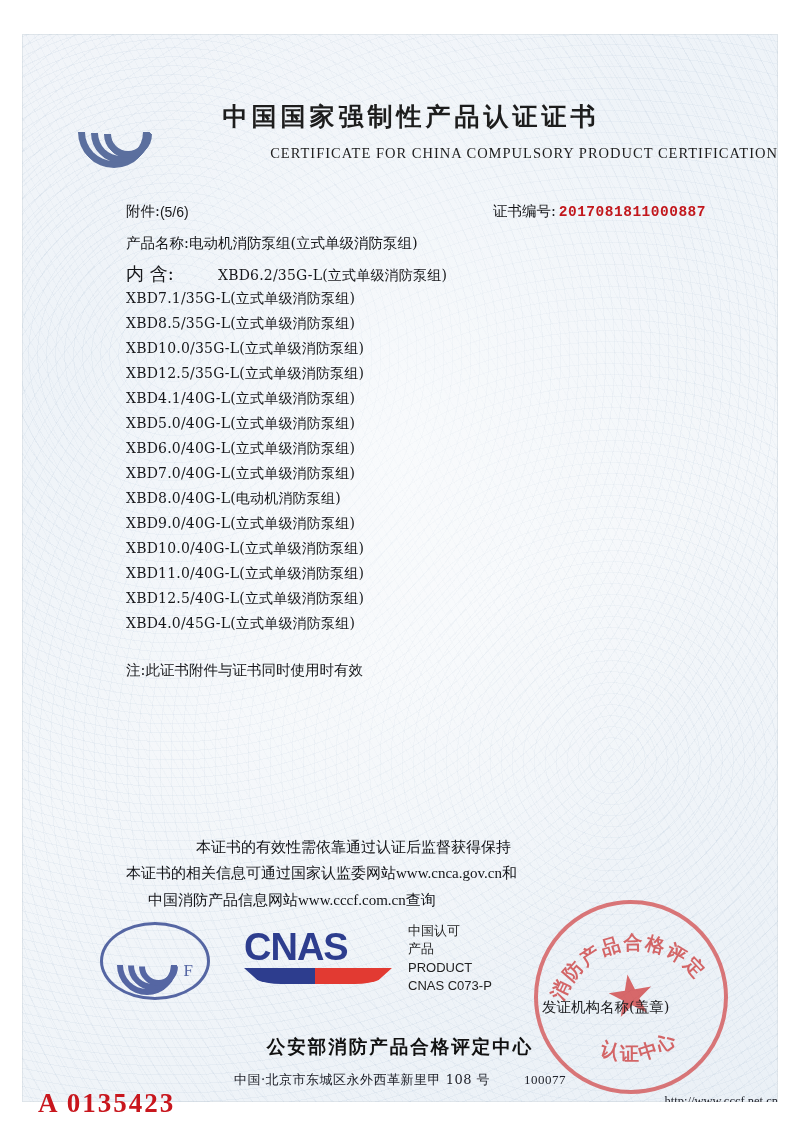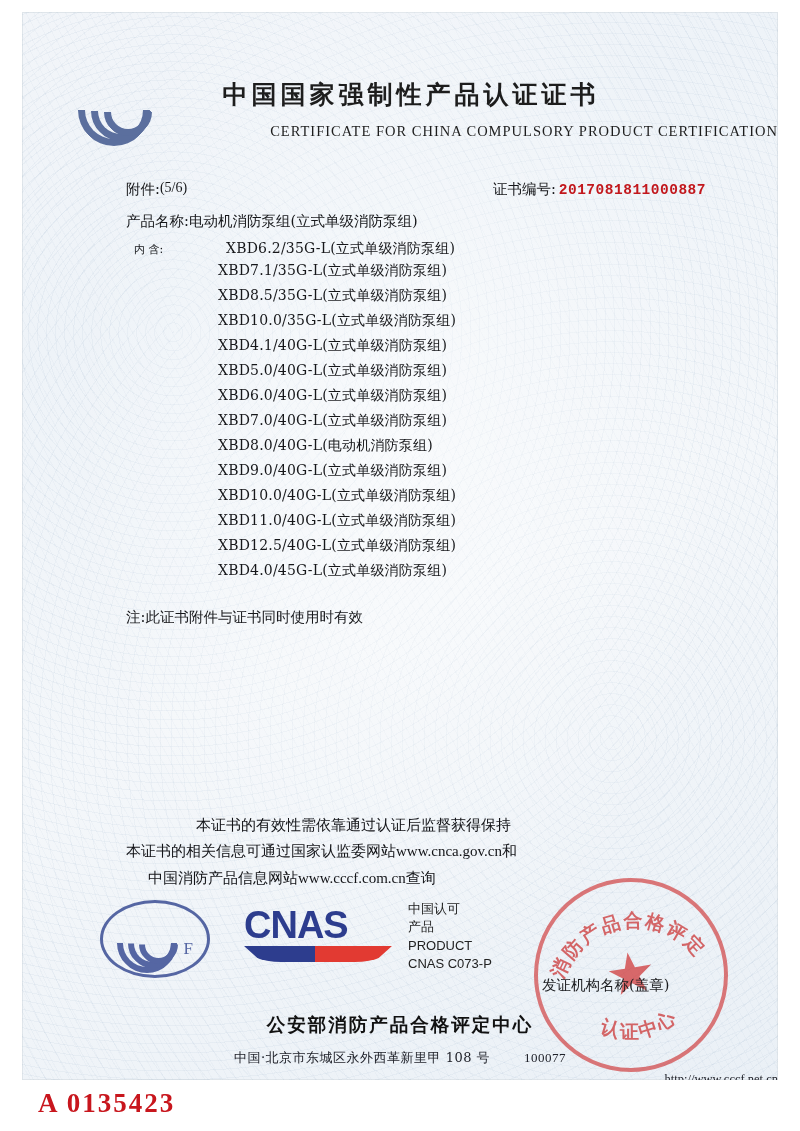--- a/index.html
+++ b/index.html
@@ -12,21 +12,21 @@
     height: 1131px;
     position: relative;
     font-family: "Liberation Serif", serif;
     overflow: hidden;
   }
 
   
   #certificate {
     position: absolute;
     left: 22px;
-    top: 12px;
+    top: 34px;
     width: 756px;
     height: 1068px;
     background:
       linear-gradient(155deg, #f2f5f9 0%, #eef3f8 25%, #f4f7fa 55%, #eaf0f6 100%);
     box-shadow: 0 0 0 1px #dfe5ea inset;
     overflow: hidden;
   }
   
   #certificate::before {
     content: "";
@@ -119,46 +119,44 @@
     font-family: "Liberation Mono", monospace;
     letter-spacing: 0.2px;
   }
 
   #attach-row {
     display: flex;
     justify-content: space-between;
     align-items: baseline;
     margin-bottom: 13px;
   }
-  #attach-left { display: flex; align-items: flex-start; }
+  #attach-left { display: flex; align-items: center; }
   #attach-left .lbl { font-size: 14.5px; font-family: "DejaVu Serif", serif; }
-  #attach-left .val { font-size: 14px; font-family: Liberation Serif, serif; }
+  #attach-left .val { font-size: 14px; font-family: Liberation Sans, sans-serif; }
   #cert-no-group { display: flex; align-items: center; }
   #cert-no-group .lbl { font-size: 14.5px; font-family: "DejaVu Serif", serif; }
   #cert-no-group .val {
     font-size: 14.5px;
     font-family: "Liberation Mono", monospace;
     color: #c2171c;
     font-weight: bold;
     letter-spacing: 0.5px;
     margin-left: 3px;
   }
 
   #contains-row { display: flex; align-items: baseline; margin-bottom: 4px; }
   #contains-label {
-    font-size: 11px;
+    font-size: 18px;
     font-family: "DejaVu Serif", serif;
     width: 92px;
     display: inline-block;
-    margin-left: 8px;
   }
   .model-line {
     font-size: 14px;
     font-family: "DejaVu Serif", serif;
-    margin-left: 92px;
     margin-bottom: 7px;
     letter-spacing: 0.2px;
     white-space: nowrap;
   }
   .model-line.first { margin-left: 0; margin-bottom: 0; }
 
   #note-row {
     margin-top: 28px;
     font-size: 14.5px;
     font-family: "DejaVu Serif", serif;
@@ -363,20 +361,21 @@
 
 
     <div id="contains-row">
       <span id="contains-label">内  含:</span>
       <span class="model-line first">XBD6.2/35G-L(立式单级消防泵组)</span>
     </div>
 
     <div class="model-line">XBD7.1/35G-L(立式单级消防泵组)</div>
     <div class="model-line">XBD8.5/35G-L(立式单级消防泵组)</div>
     <div class="model-line">XBD10.0/35G-L(立式单级消防泵组)</div>
+    <div class="model-line">XBD12.5/35G-L(立式单级消防泵组)</div>
     <div class="model-line">XBD4.1/40G-L(立式单级消防泵组)</div>
     <div class="model-line">XBD5.0/40G-L(立式单级消防泵组)</div>
     <div class="model-line">XBD6.0/40G-L(立式单级消防泵组)</div>
     <div class="model-line">XBD7.0/40G-L(立式单级消防泵组)</div>
     <div class="model-line">XBD8.0/40G-L(电动机消防泵组)</div>
     <div class="model-line">XBD9.0/40G-L(立式单级消防泵组)</div>
     <div class="model-line">XBD10.0/40G-L(立式单级消防泵组)</div>
     <div class="model-line">XBD11.0/40G-L(立式单级消防泵组)</div>
     <div class="model-line">XBD12.5/40G-L(立式单级消防泵组)</div>
     <div class="model-line">XBD4.0/45G-L(立式单级消防泵组)</div>

